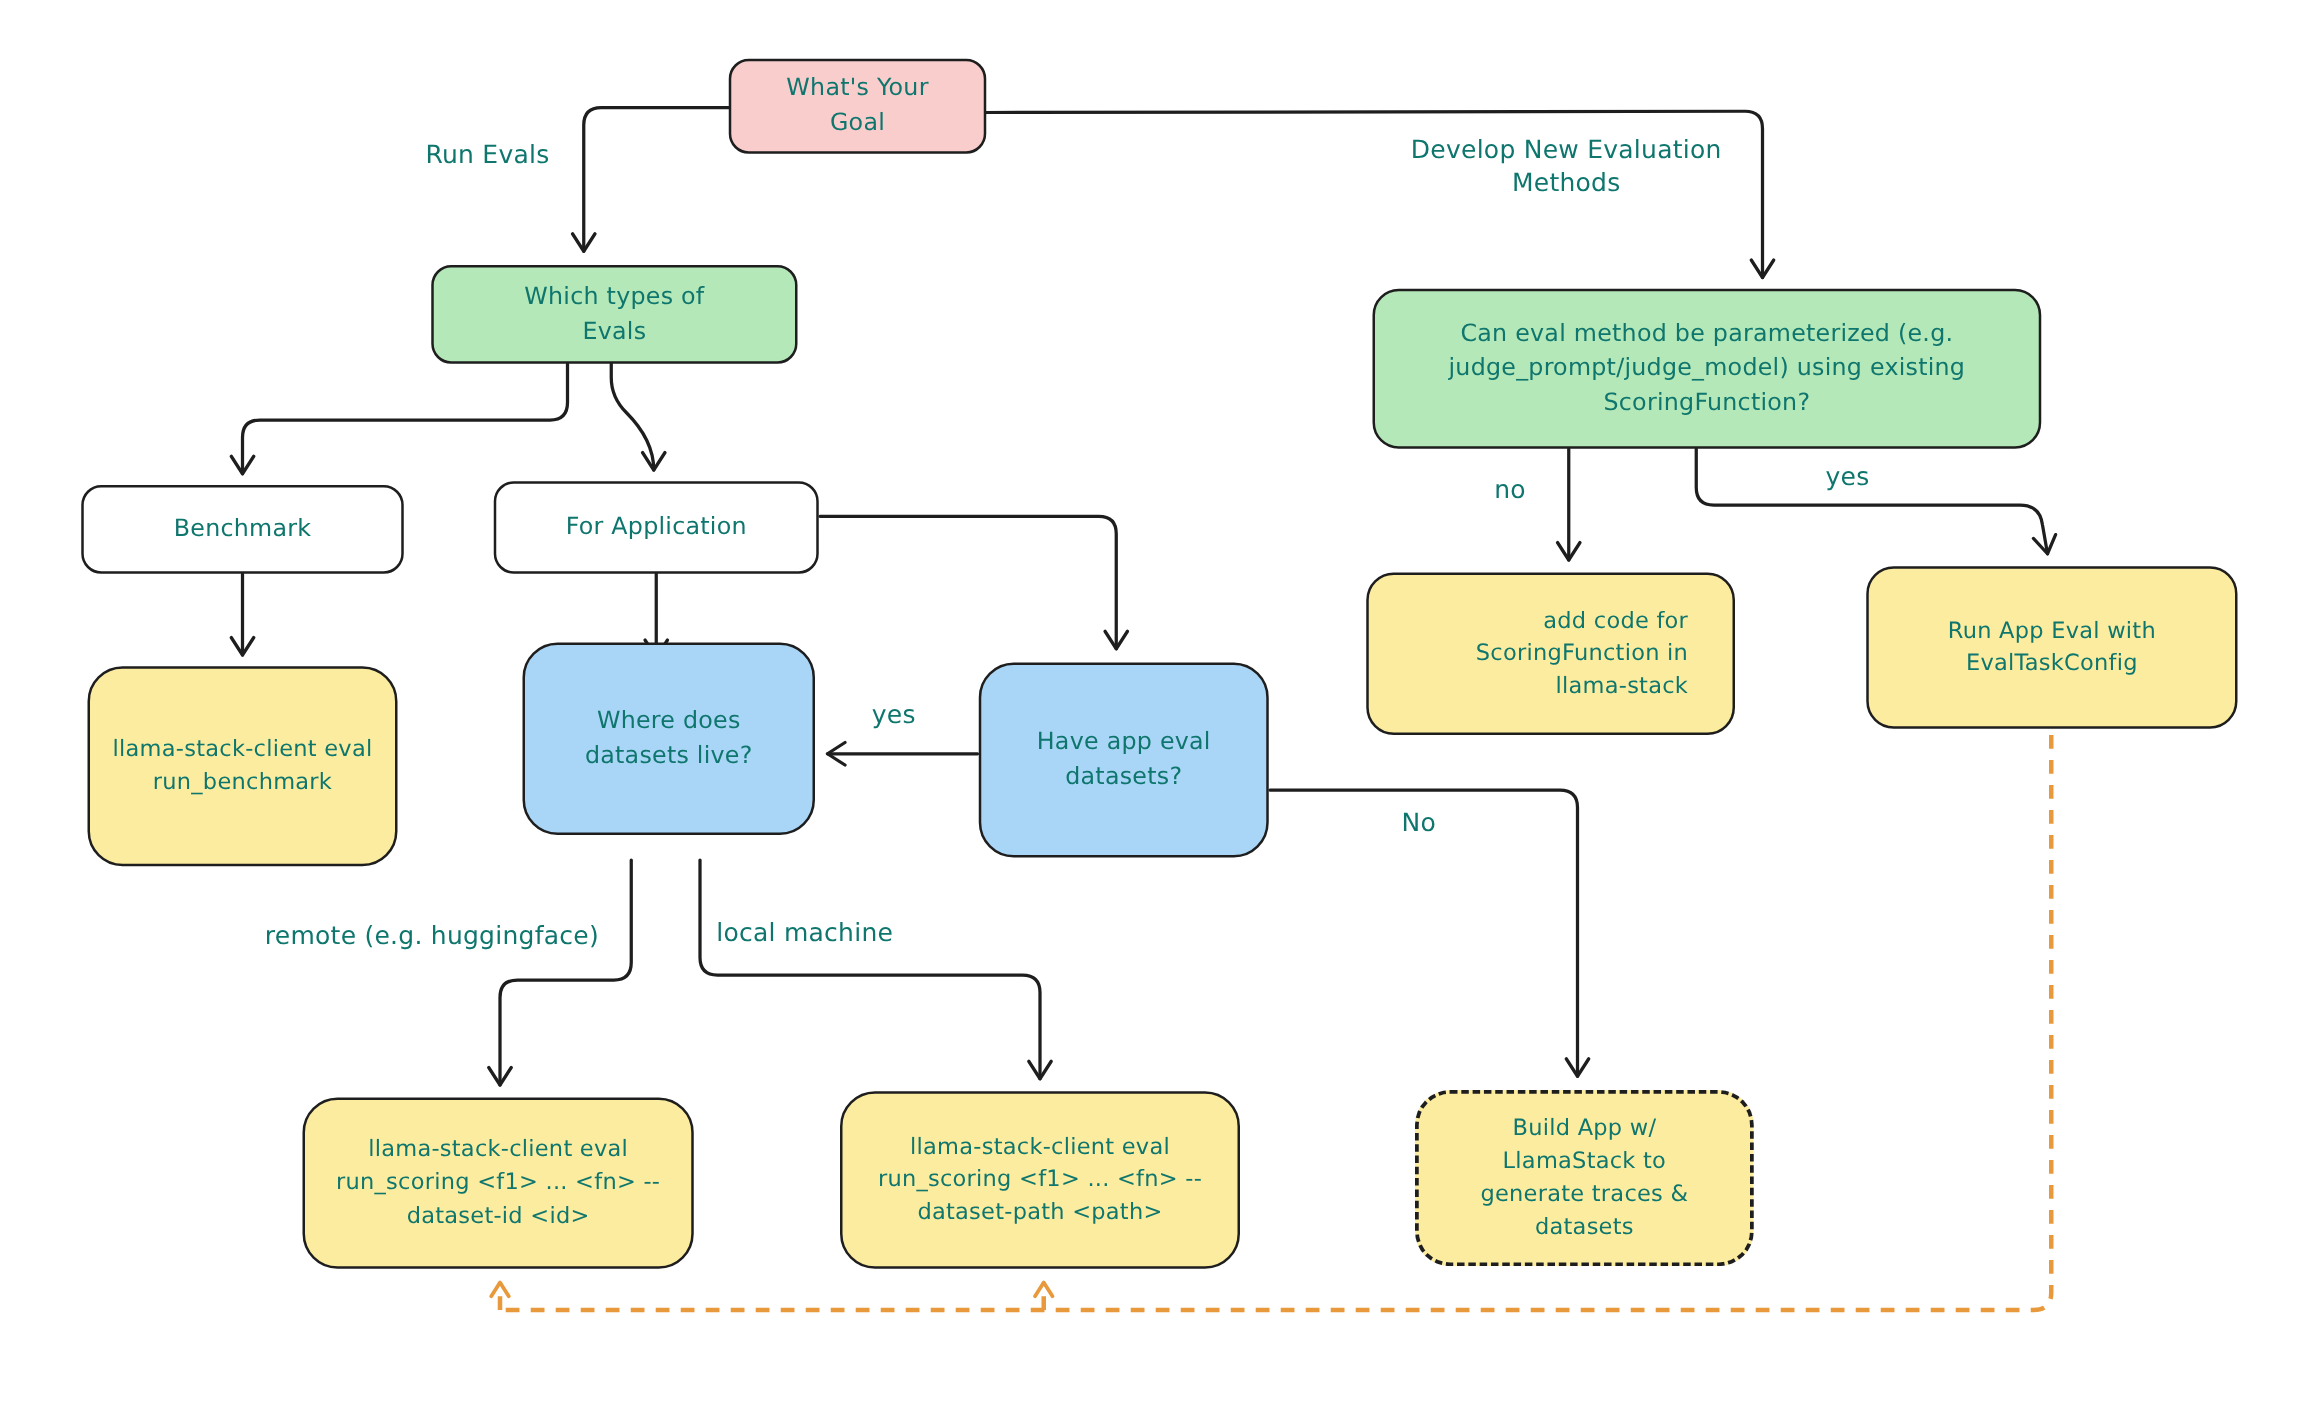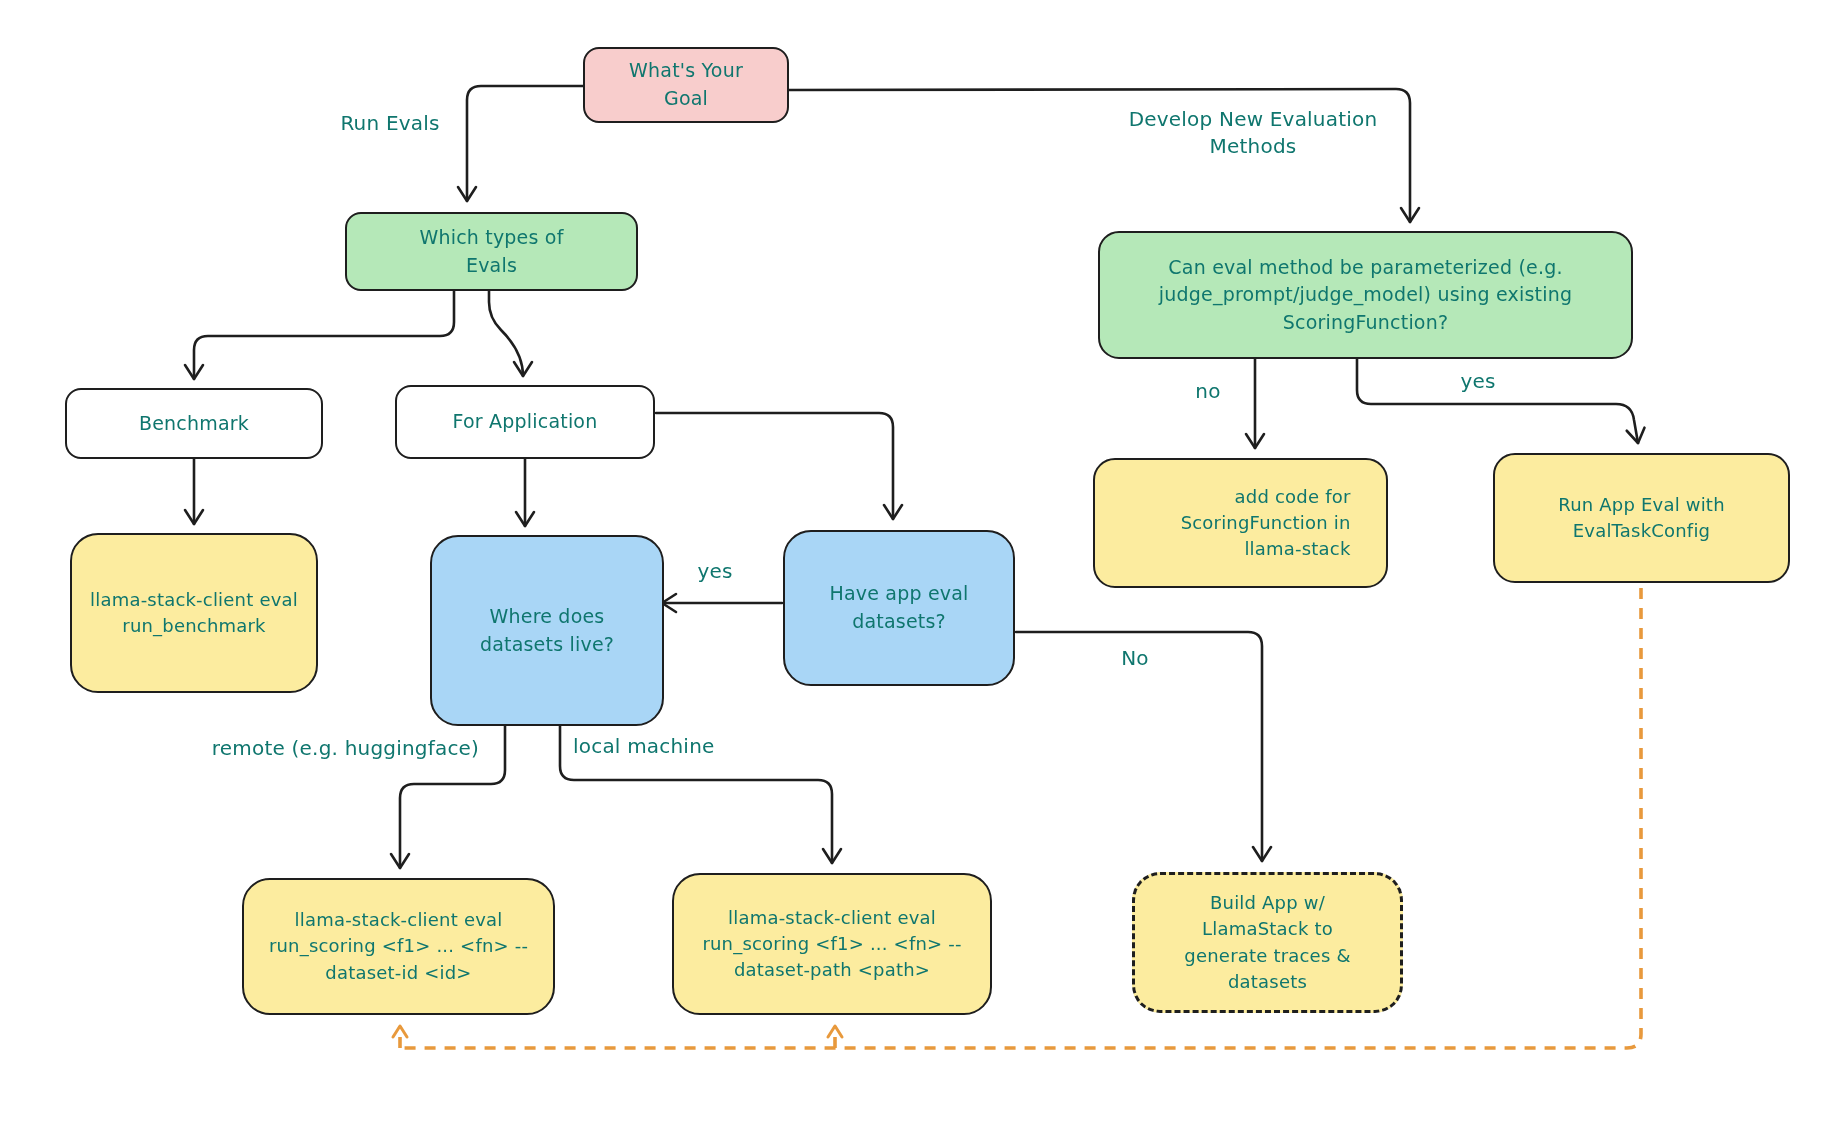--- a/index.html
+++ b/index.html
@@ -117,21 +117,21 @@
   </div>
 
   <div class="node c-white r16" style="left:395px; top:385px; width:260px; height:74px;">
     <span class="txt">For Application</span>
   </div>
 
   <div class="node c-yellow r26 small-font" style="left:70px; top:533px; width:248px; height:160px;">
     <span class="txt">llama-stack-client eval run_benchmark</span>
   </div>
 
-  <div class="node c-blue r26" style="left:418px; top:535px; width:234px; height:191px;margin-left:12px;">
+  <div class="node c-blue r26" style="left:418px; top:514px; width:234px; height:154px;">
     <span class="txt" style="max-width:150px;">Where does datasets live?</span>
   </div>
 
   <div class="node c-blue r26" style="left:783px; top:530px; width:232px; height:156px;">
     <span class="txt" style="max-width:160px;">Have app eval datasets?</span>
   </div>
 
   <div class="node c-green r22" style="left:1098px; top:231px; width:535px; height:128px;border-radius:21px;">
     <span class="txt" style="max-width:470px;">Can eval method be parameterized (e.g. judge_prompt/judge_model) using existing ScoringFunction?</span>
   </div>

